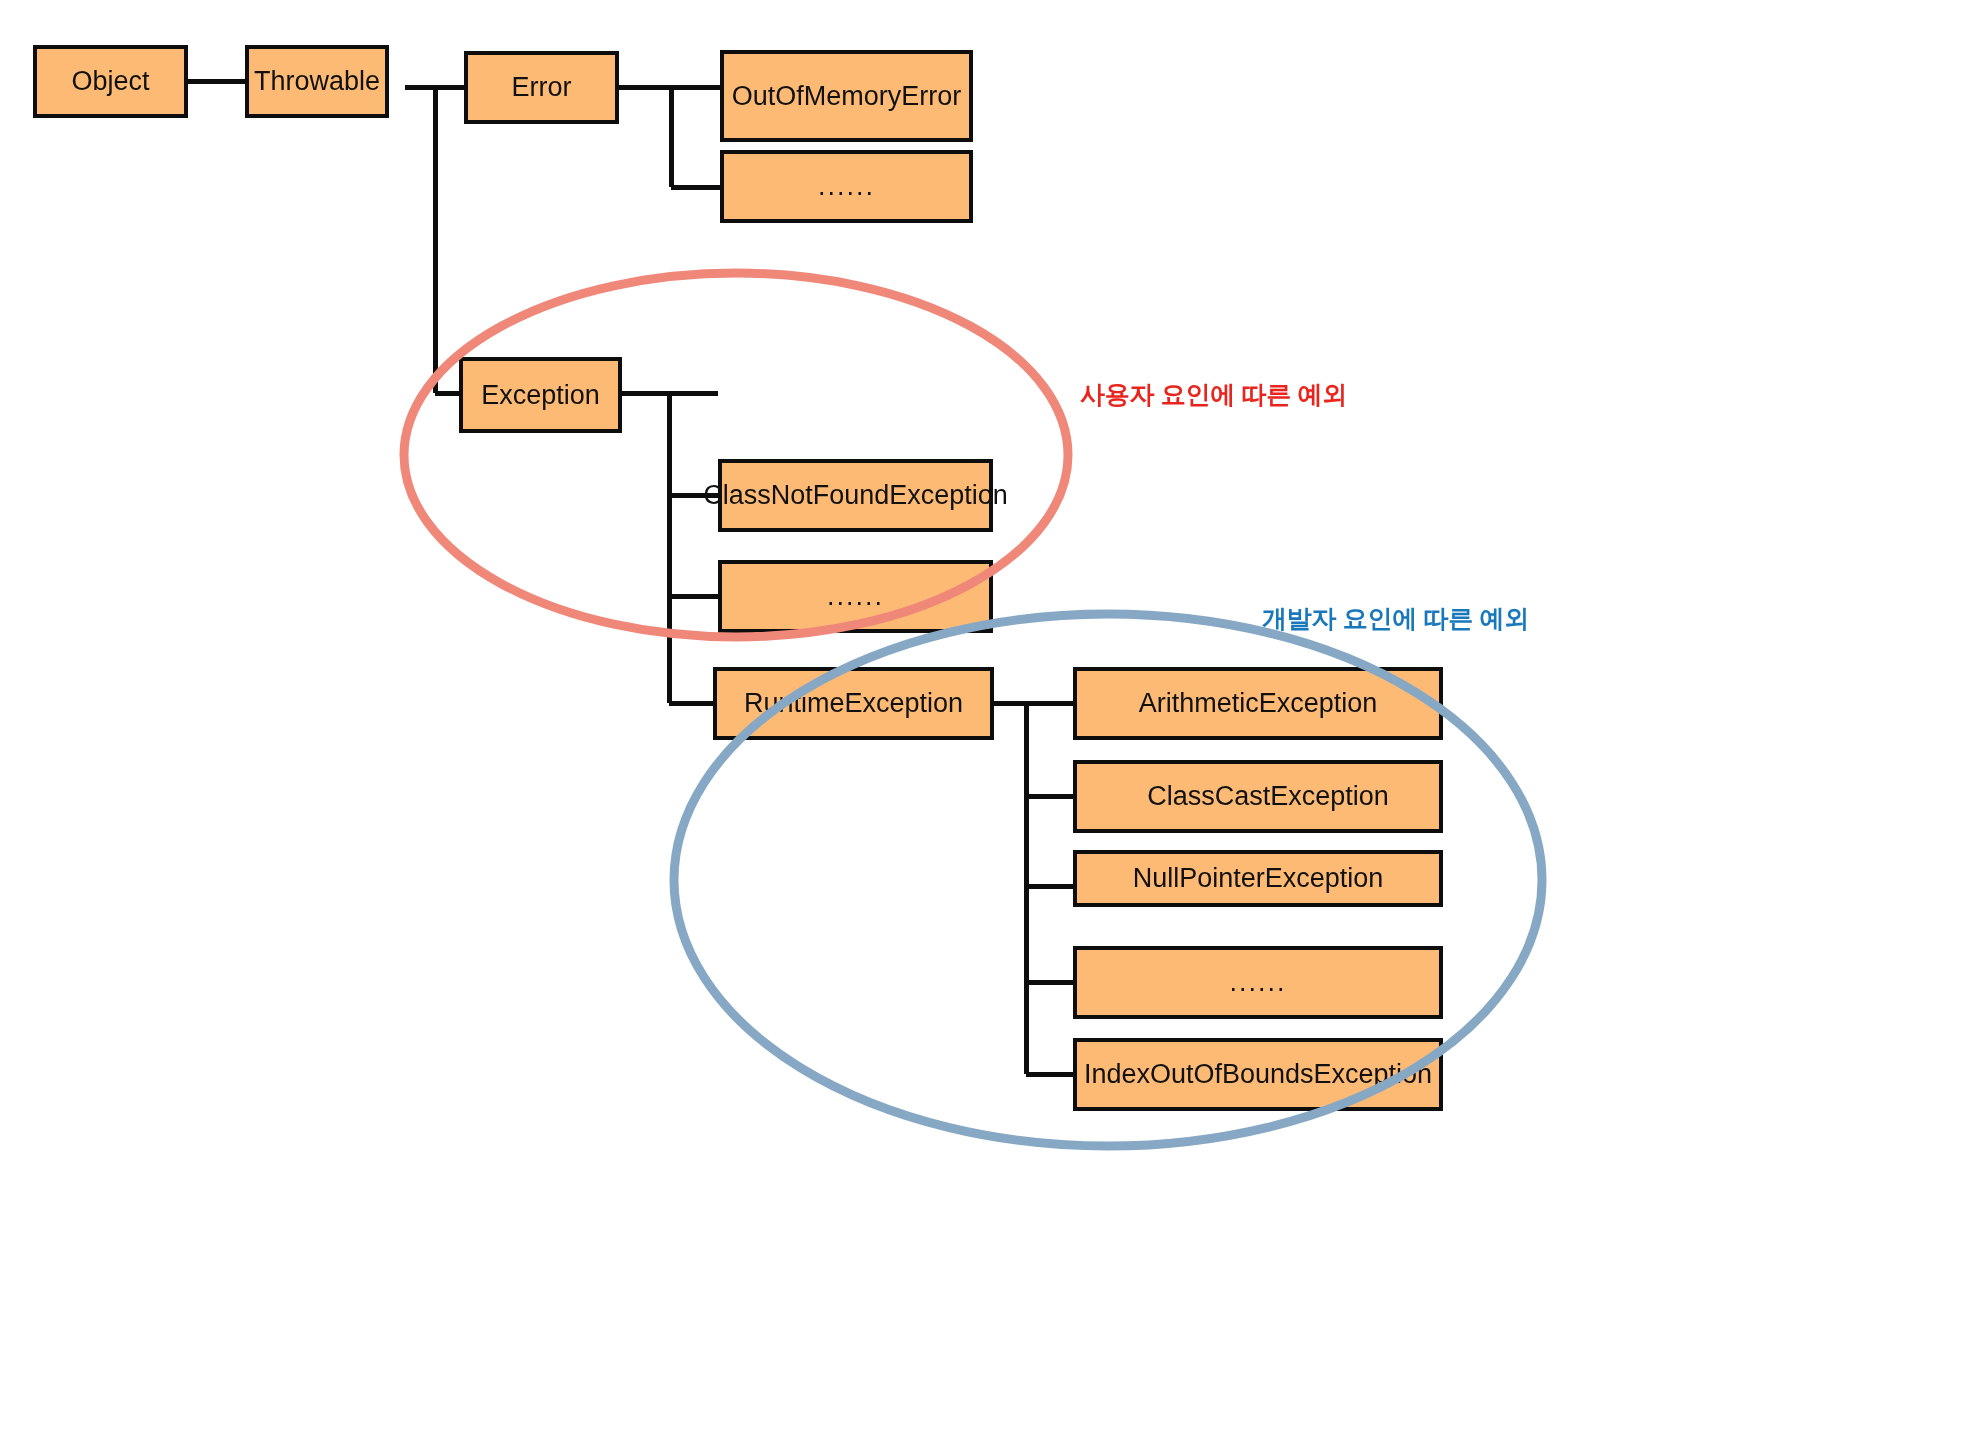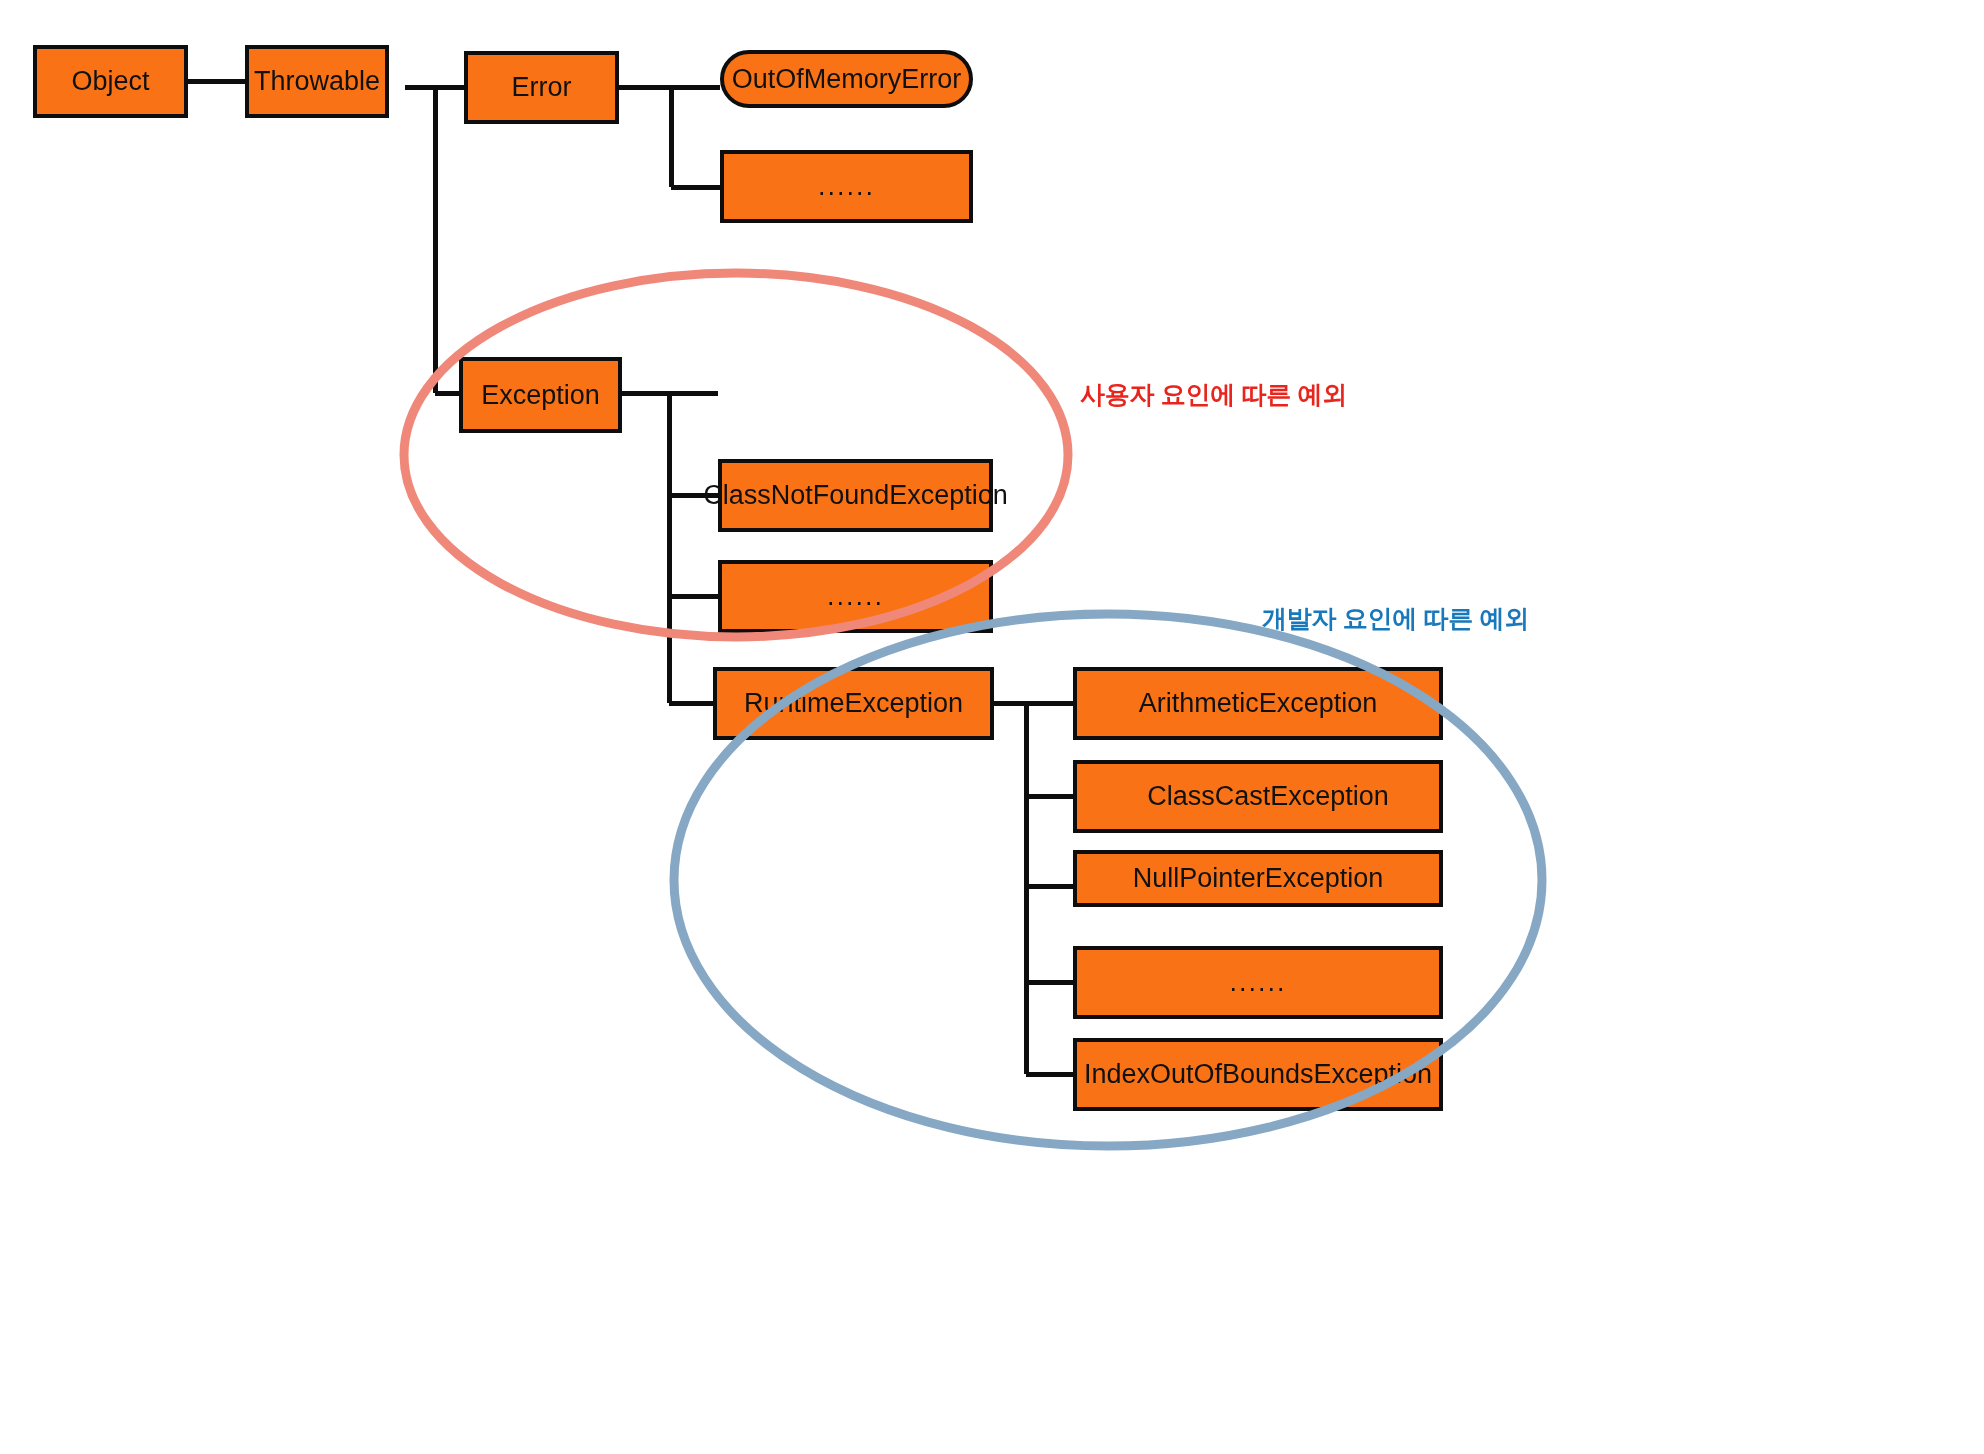--- a/index.html
+++ b/index.html
@@ -10,21 +10,21 @@
   #stage{position:absolute;left:0;top:0;width:1984px;height:1454px;}
 
   svg.layer{position:absolute;left:0;top:0;width:1984px;height:1454px;}
   svg.lines{z-index:1;}
   svg.ellipses{z-index:3;}
 
   .node{
     position:absolute;
     box-sizing:border-box;
     border:4px solid #0d0d0d;
-    background:#f97316;
+    background:#fdba74;
     display:flex;align-items:center;justify-content:center;
     z-index:2;
     color:#111111;
   }
   .node .lbl{
     font-size:27px;
     line-height:1;
     letter-spacing:0px;
     white-space:nowrap;
     color:#111111;
@@ -91,21 +91,21 @@
   </div>
 
   <div class="node" style="left:245px;top:45px;width:144px;height:73px;">
     <span class="lbl">Throwable</span>
   </div>
 
   <div class="node" style="left:464px;top:51px;width:155px;height:73px;">
     <span class="lbl">Error</span>
   </div>
 
-  <div class="node" style="left:720px;top:50px;width:253px;height:58px;border-radius:32px;">
+  <div class="node" style="left:720px;top:50px;width:253px;height:92px;">
     <span class="lbl">OutOfMemoryError</span>
   </div>
 
   <div class="node dots" style="left:720px;top:150px;width:253px;height:73px;">
     <span class="lbl">......</span>
   </div>
 
   <div class="node" style="left:459px;top:357px;width:163px;height:76px;">
     <span class="lbl">Exception</span>
   </div>

